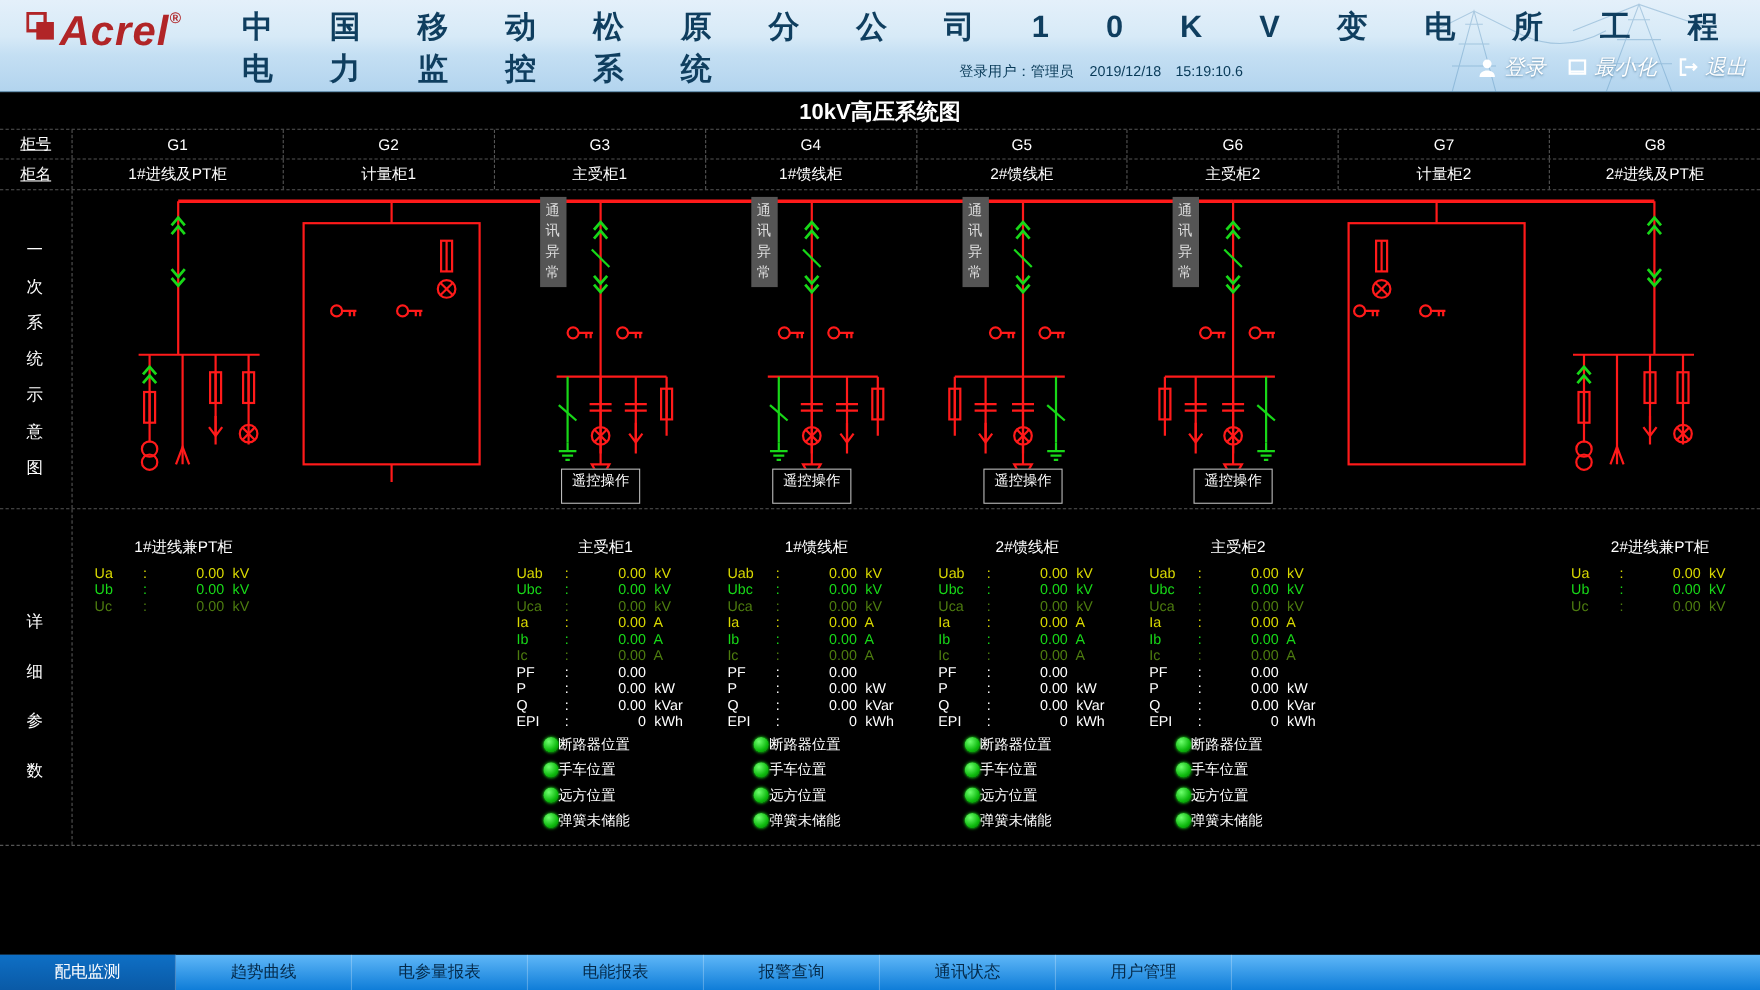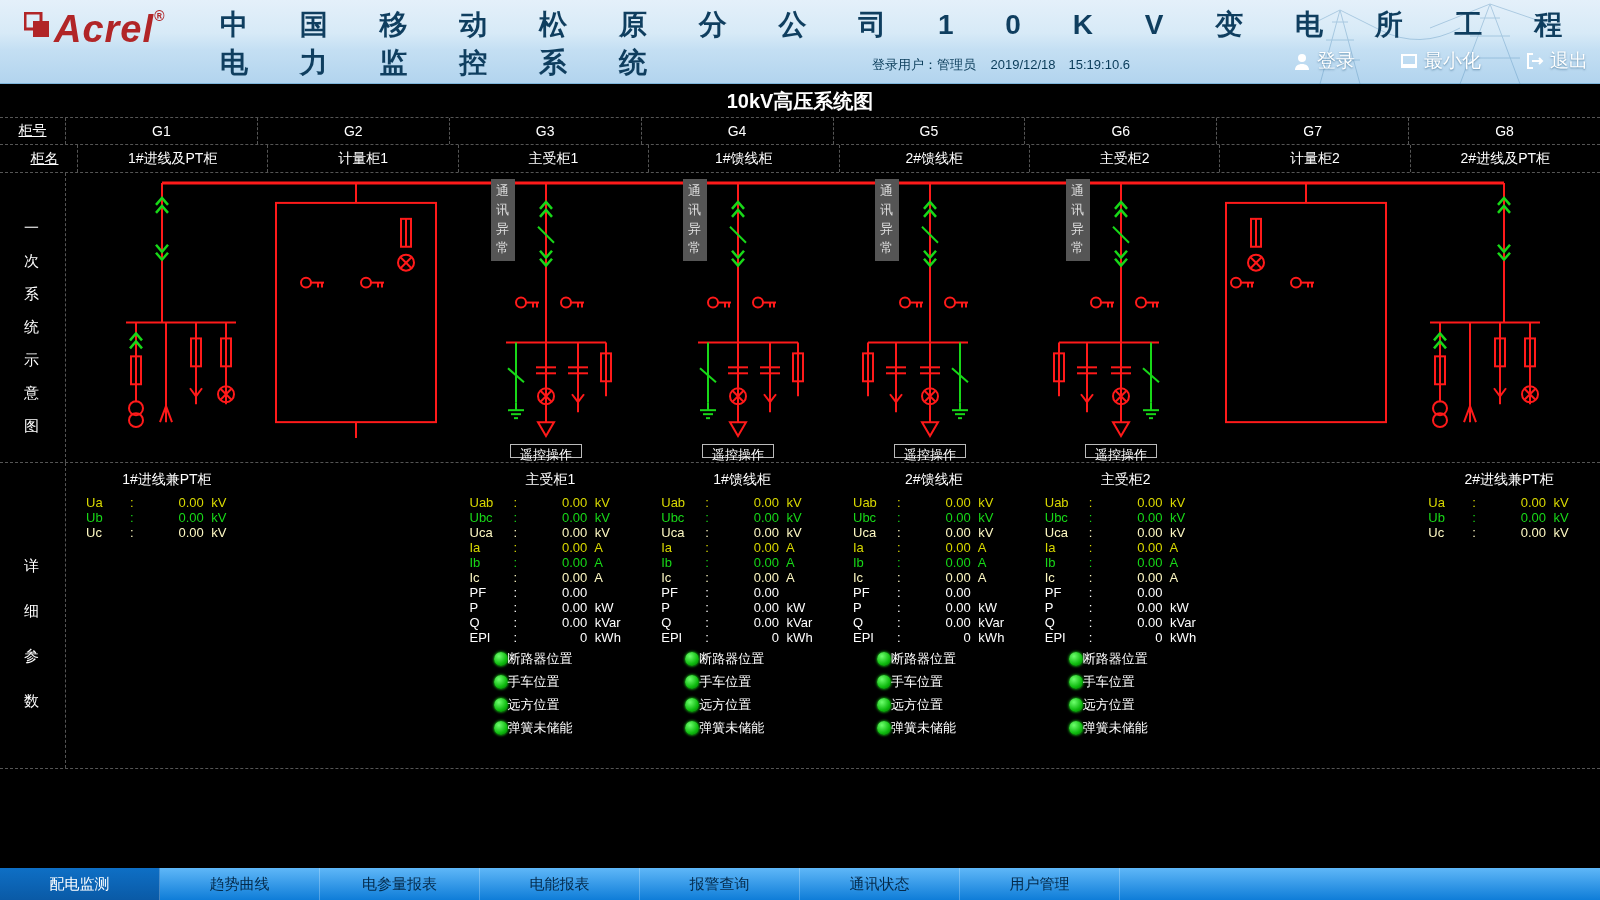--- a/index.html
+++ b/index.html
@@ -27,34 +27,34 @@
   .logo .sq { display:inline-block; width:26px; height:26px; position:relative; top:-4px; margin-right:4px;}
   .title {
     position:absolute; left:220px; top:6px;
     font-size: 28px; letter-spacing: 22px; font-weight: 600;
     color:#0f3e5f;
   }
   .status-line {
     position:absolute; right:470px; top:56px;
     color:#083a58; font-size:13px;
   }
-  .hdr-btns { position:absolute; right:12px; top:48px; display:flex; gap:45px; }
+  .hdr-btns { position:absolute; right:12px; top:48px; display:flex; gap:20px;font-style:italic; }
   .hdr-btn {
     color:#fff; font-size:19px; display:flex; align-items:center; gap:6px;
     text-shadow:0 1px 2px rgba(0,60,100,.5); cursor:pointer;
   }
   .hdr-icn { width:18px; height:18px; display:inline-block; }
   
   .main { position:absolute; top:84px; left:0; right:0; bottom:32px; background:#000; }
   .diagram-title {
     text-align:center; font-size:20px; font-weight:600; padding:4px 0 2px 0;
   }
   
   .cab-row { display:flex; height:28px; border:1px dashed #555; border-left:none; border-right:none;}
-  .cab-row + .cab-row { border-top:none;padding-left:12px; }
+  .cab-row + .cab-row { border-top:none; }
   .side-label {
     width:66px; flex:0 0 66px; border-right:1px dashed #555;
     display:flex; align-items:center; justify-content:center;
     font-size:14px;
     text-decoration:underline;
   }
   .cab-cell {
     flex:1 1 0; border-right:1px dashed #555;
     display:flex; align-items:center; justify-content:center;
     font-size:14px;
@@ -66,21 +66,21 @@
     border-bottom:1px dashed #555;
   }
   .diagram-side {
     position:absolute; left:0; top:0; width:66px; height:100%;
     border-right:1px dashed #555;
     text-align:center; font-size:15px; padding-top:38px; line-height:2.2;
     letter-spacing:2px;
   }
   .svg-wrap { position:absolute; left:66px; right:0; top:0; bottom:0; }
   .remote-btn {
-    position:absolute; bottom:4px; width:72px; height:14px;
+    position:absolute; bottom:4px; width:72px; height:32px;
     border:1px solid #bbb; background:#000; color:#fff;
     font-size:13px; text-align:center; line-height:20px; cursor:pointer;
   }
   .comm-err {
     position:absolute; top:6px; width:24px; height:82px;
     background:#555; color:#ddd; font-size:13px; text-align:center;
     line-height:19px; padding-top:2px; letter-spacing:1px;
   }
   
   .params-area { position:relative; border-bottom:1px dashed #555; height:306px;}
@@ -88,27 +88,27 @@
     position:absolute; left:0; top:0; width:66px; height:100%;
     border-right:1px dashed #555; text-align:center; padding-top:80px;
     font-size:15px; line-height:3; letter-spacing:2px;
   }
   .params-grid {
     position:absolute; left:66px; right:0; top:0; bottom:0;
     display:grid;
     grid-template-columns: repeat(8, 1fr);
   }
   .pcol { padding:8px 10px 4px 20px; font-size:13px; }
-  .pcol .pttl { text-align:center; color:#fff; margin-bottom:6px; font-size:14px;}
+  .pcol .pttl { text-align:center; color:#fff; margin-bottom:6px; font-size:14px;margin-top:18px;}
   .pln { display:flex; white-space:pre; }
   .pln .k { width:44px; }
   .pln .c { width:10px;}
   .pln .v { flex:1; text-align:right; padding-right:4px;}
   .pln .u { width:40px; text-align:left;}
-  .y { color:#d9d900;} .g { color:#18d818;} .r { color:#fef9c3;} .w { color:#ffffff;}
+  .y { color:#d9d900;} .g { color:#18d818;} .r { color:#4d7c0f;} .w { color:#ffffff;}
   .sln { display:flex; align-items:center; margin-top:5px; padding-left:24px;}
   .dot { width:14px; height:14px; border-radius:50%;
          background:radial-gradient(circle at 35% 30%,#6dff6d,#0db90d 60%,#065f06);
          box-shadow:0 0 3px #1bff1b;}
   
   .footer {
     position:absolute; left:0; right:0; bottom:0; height:32px;
     background:linear-gradient(180deg,#5fb7f8,#0f7dd8);
     display:flex;
   }

